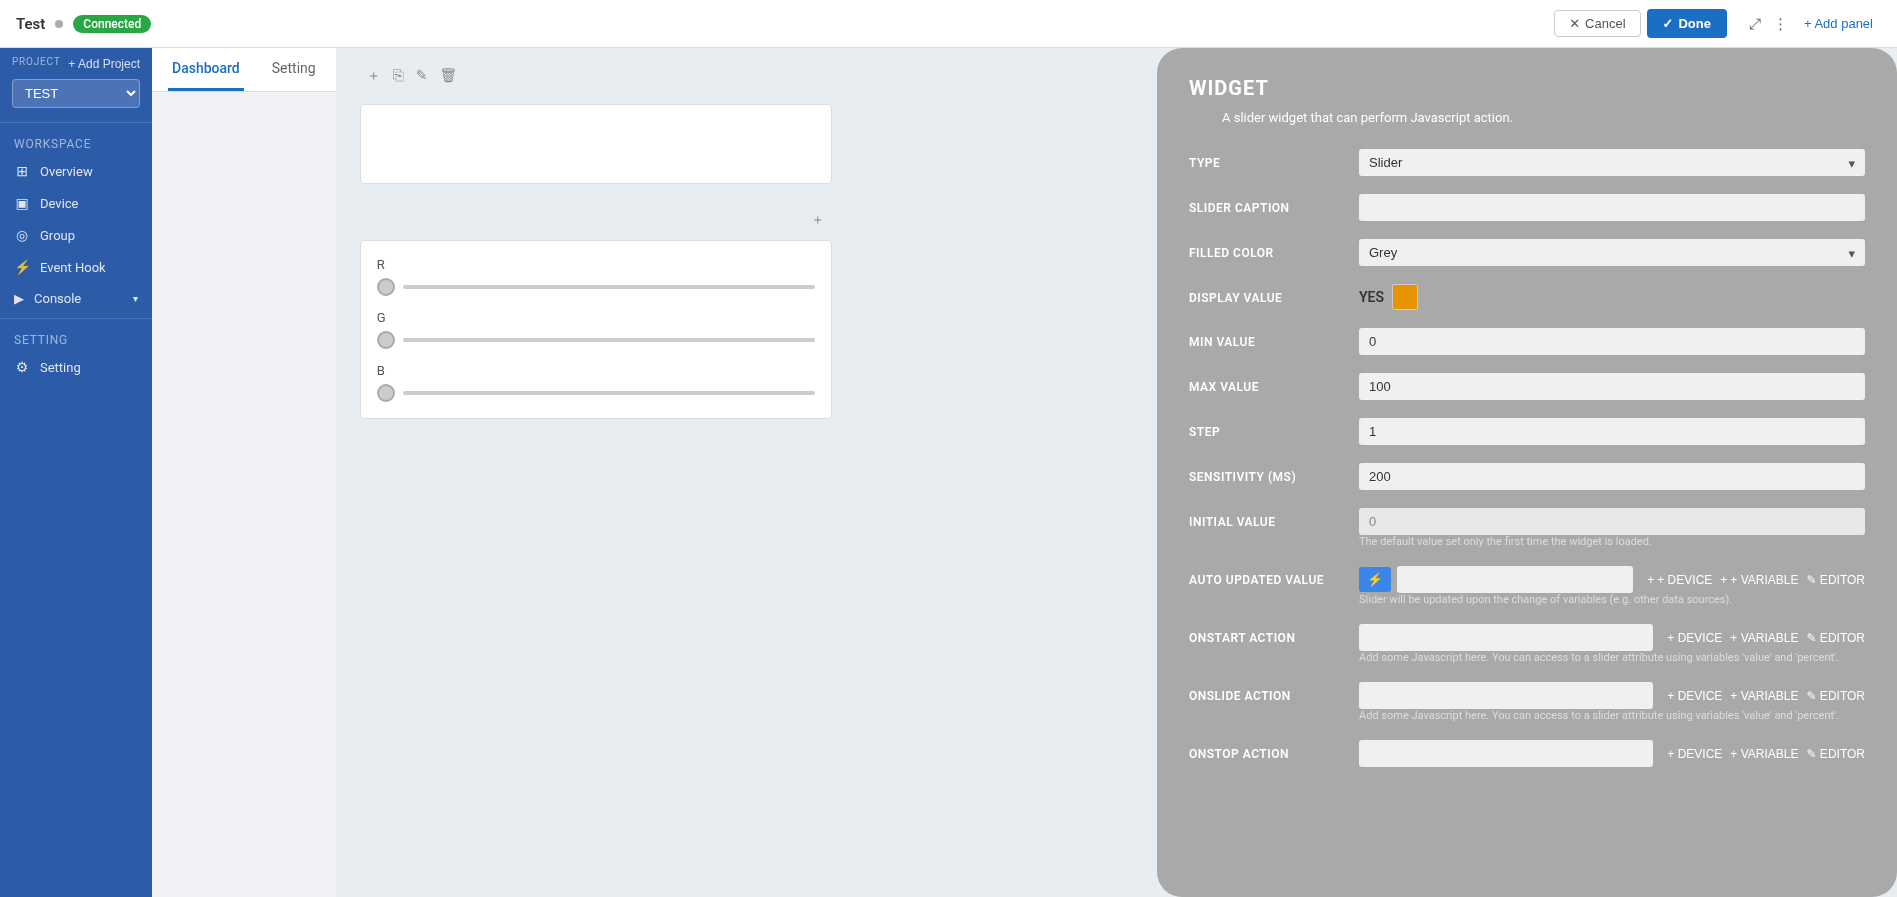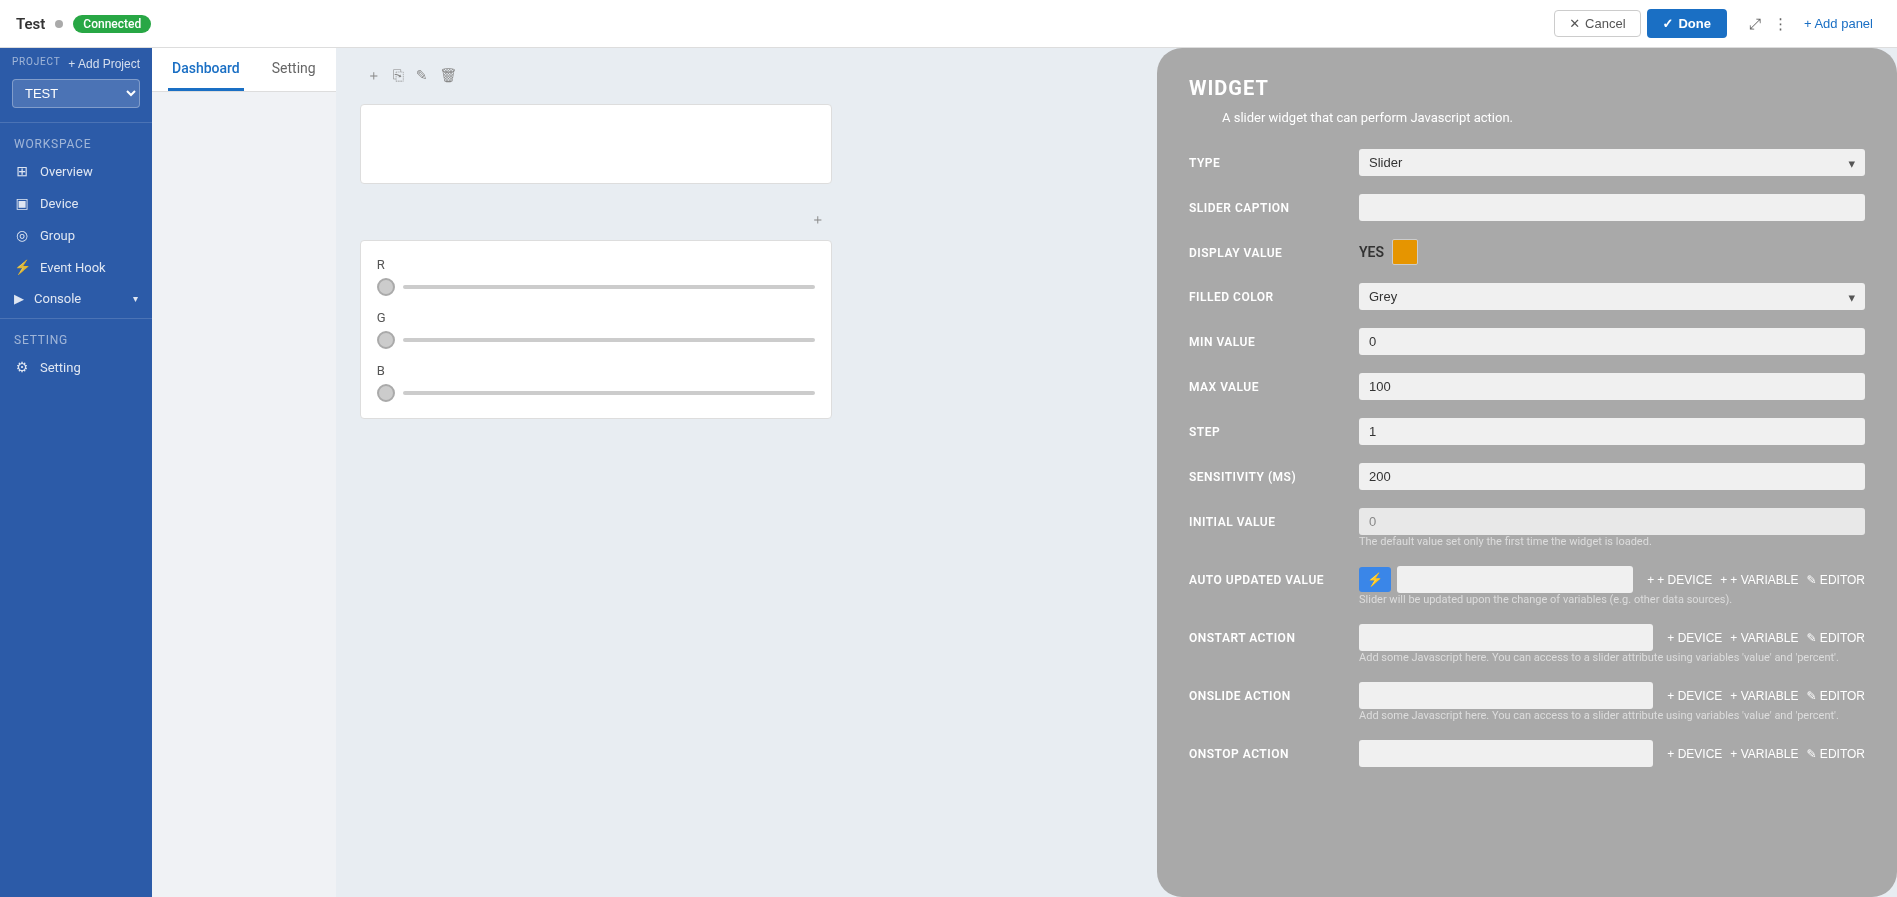--- a/index.html
+++ b/index.html
@@ -212,39 +212,39 @@
         </div>
 
         <div class="form-row">
           <div class="form-label">SLIDER CAPTION</div>
           <div class="form-control">
             <input type="text" class="form-input" value="" style="">
           </div>
         </div>
 
         <div class="form-row">
-          <div class="form-label">DISPLAY VALUE</div>
-          <div class="form-control">
-            <div class="display-value-row">
-              <span class="yes-text">YES</span>
-              <div class="color-box" style="background: #e69500;"></div>
-            </div>
-          </div>
-        </div>
-
-        <div class="form-row">
           <div class="form-label">FILLED COLOR</div>
           <div class="form-control select-wrapper">
             <select class="form-select">
               <option>Grey</option>
               <option>Red</option>
               <option>Green</option>
               <option>Blue</option>
               <option>Orange</option>
             </select>
+          </div>
+        </div>
+
+        <div class="form-row">
+          <div class="form-label">DISPLAY VALUE</div>
+          <div class="form-control">
+            <div class="display-value-row">
+              <span class="yes-text">YES</span>
+              <div class="color-box" style="background: #e69500;"></div>
+            </div>
           </div>
         </div>
 
         <div class="form-row">
           <div class="form-label">MIN VALUE</div>
           <div class="form-control">
             <input type="text" class="form-input" value="0" style="">
           </div>
         </div>
 

